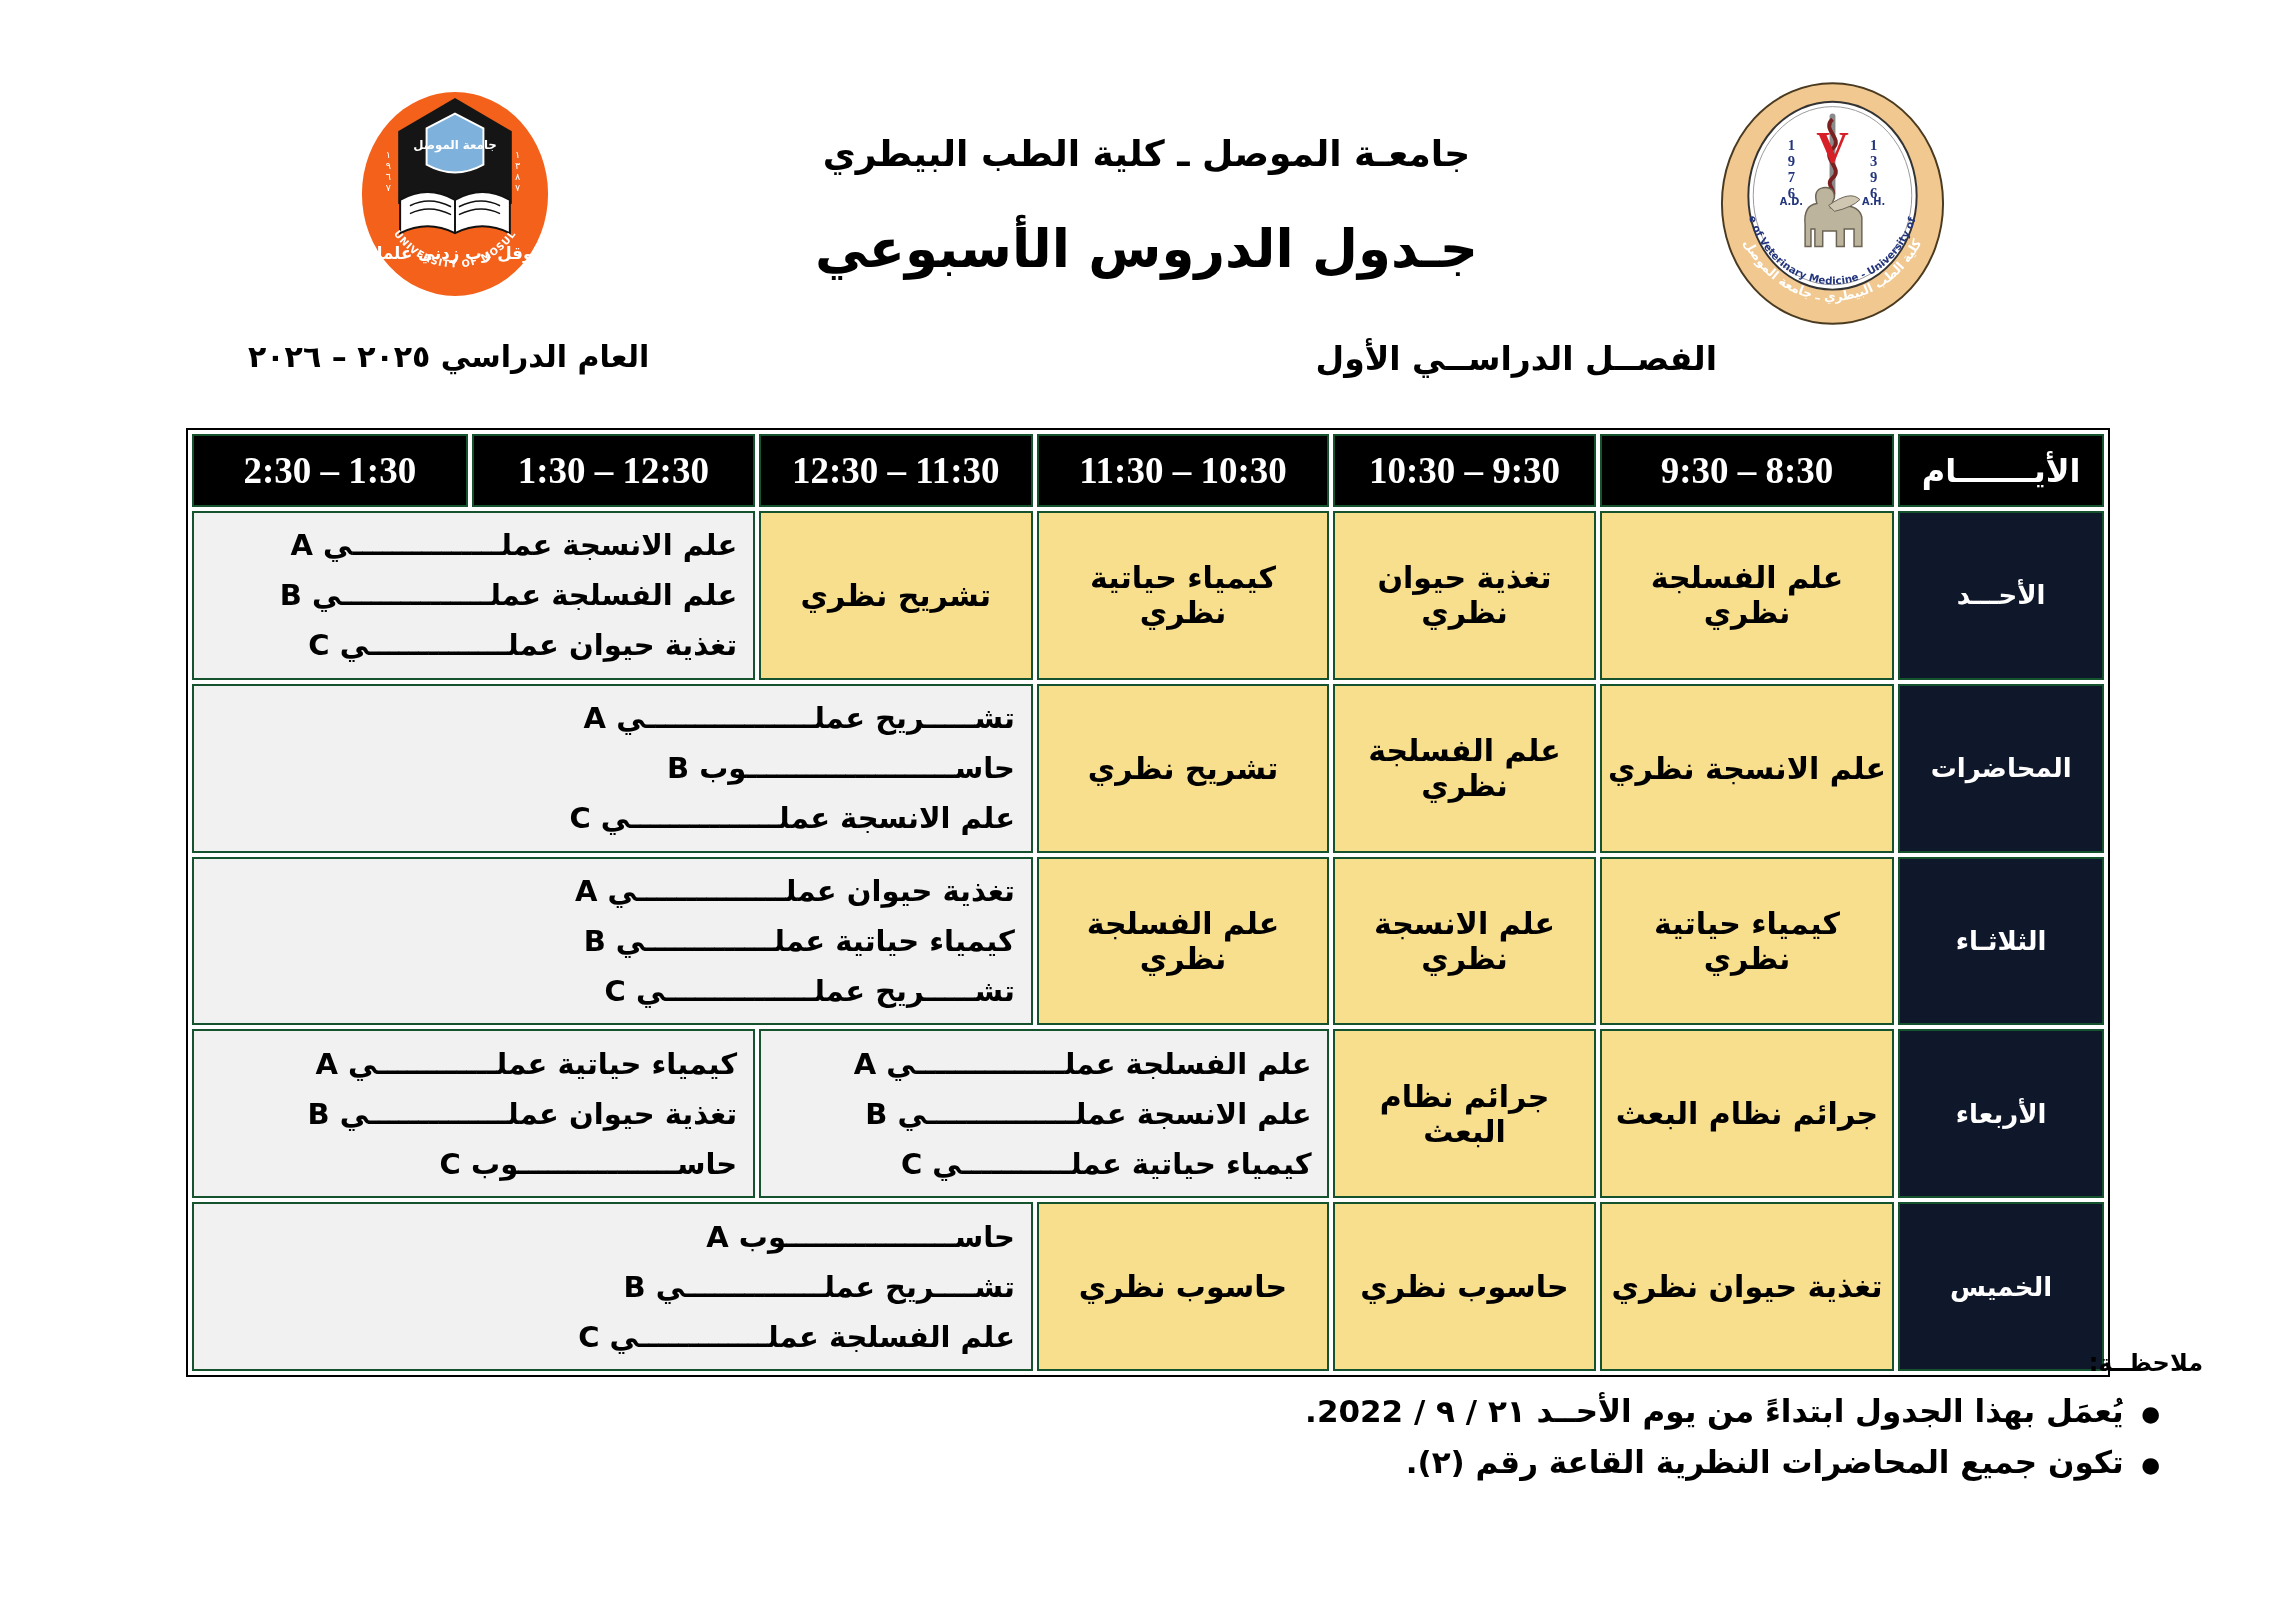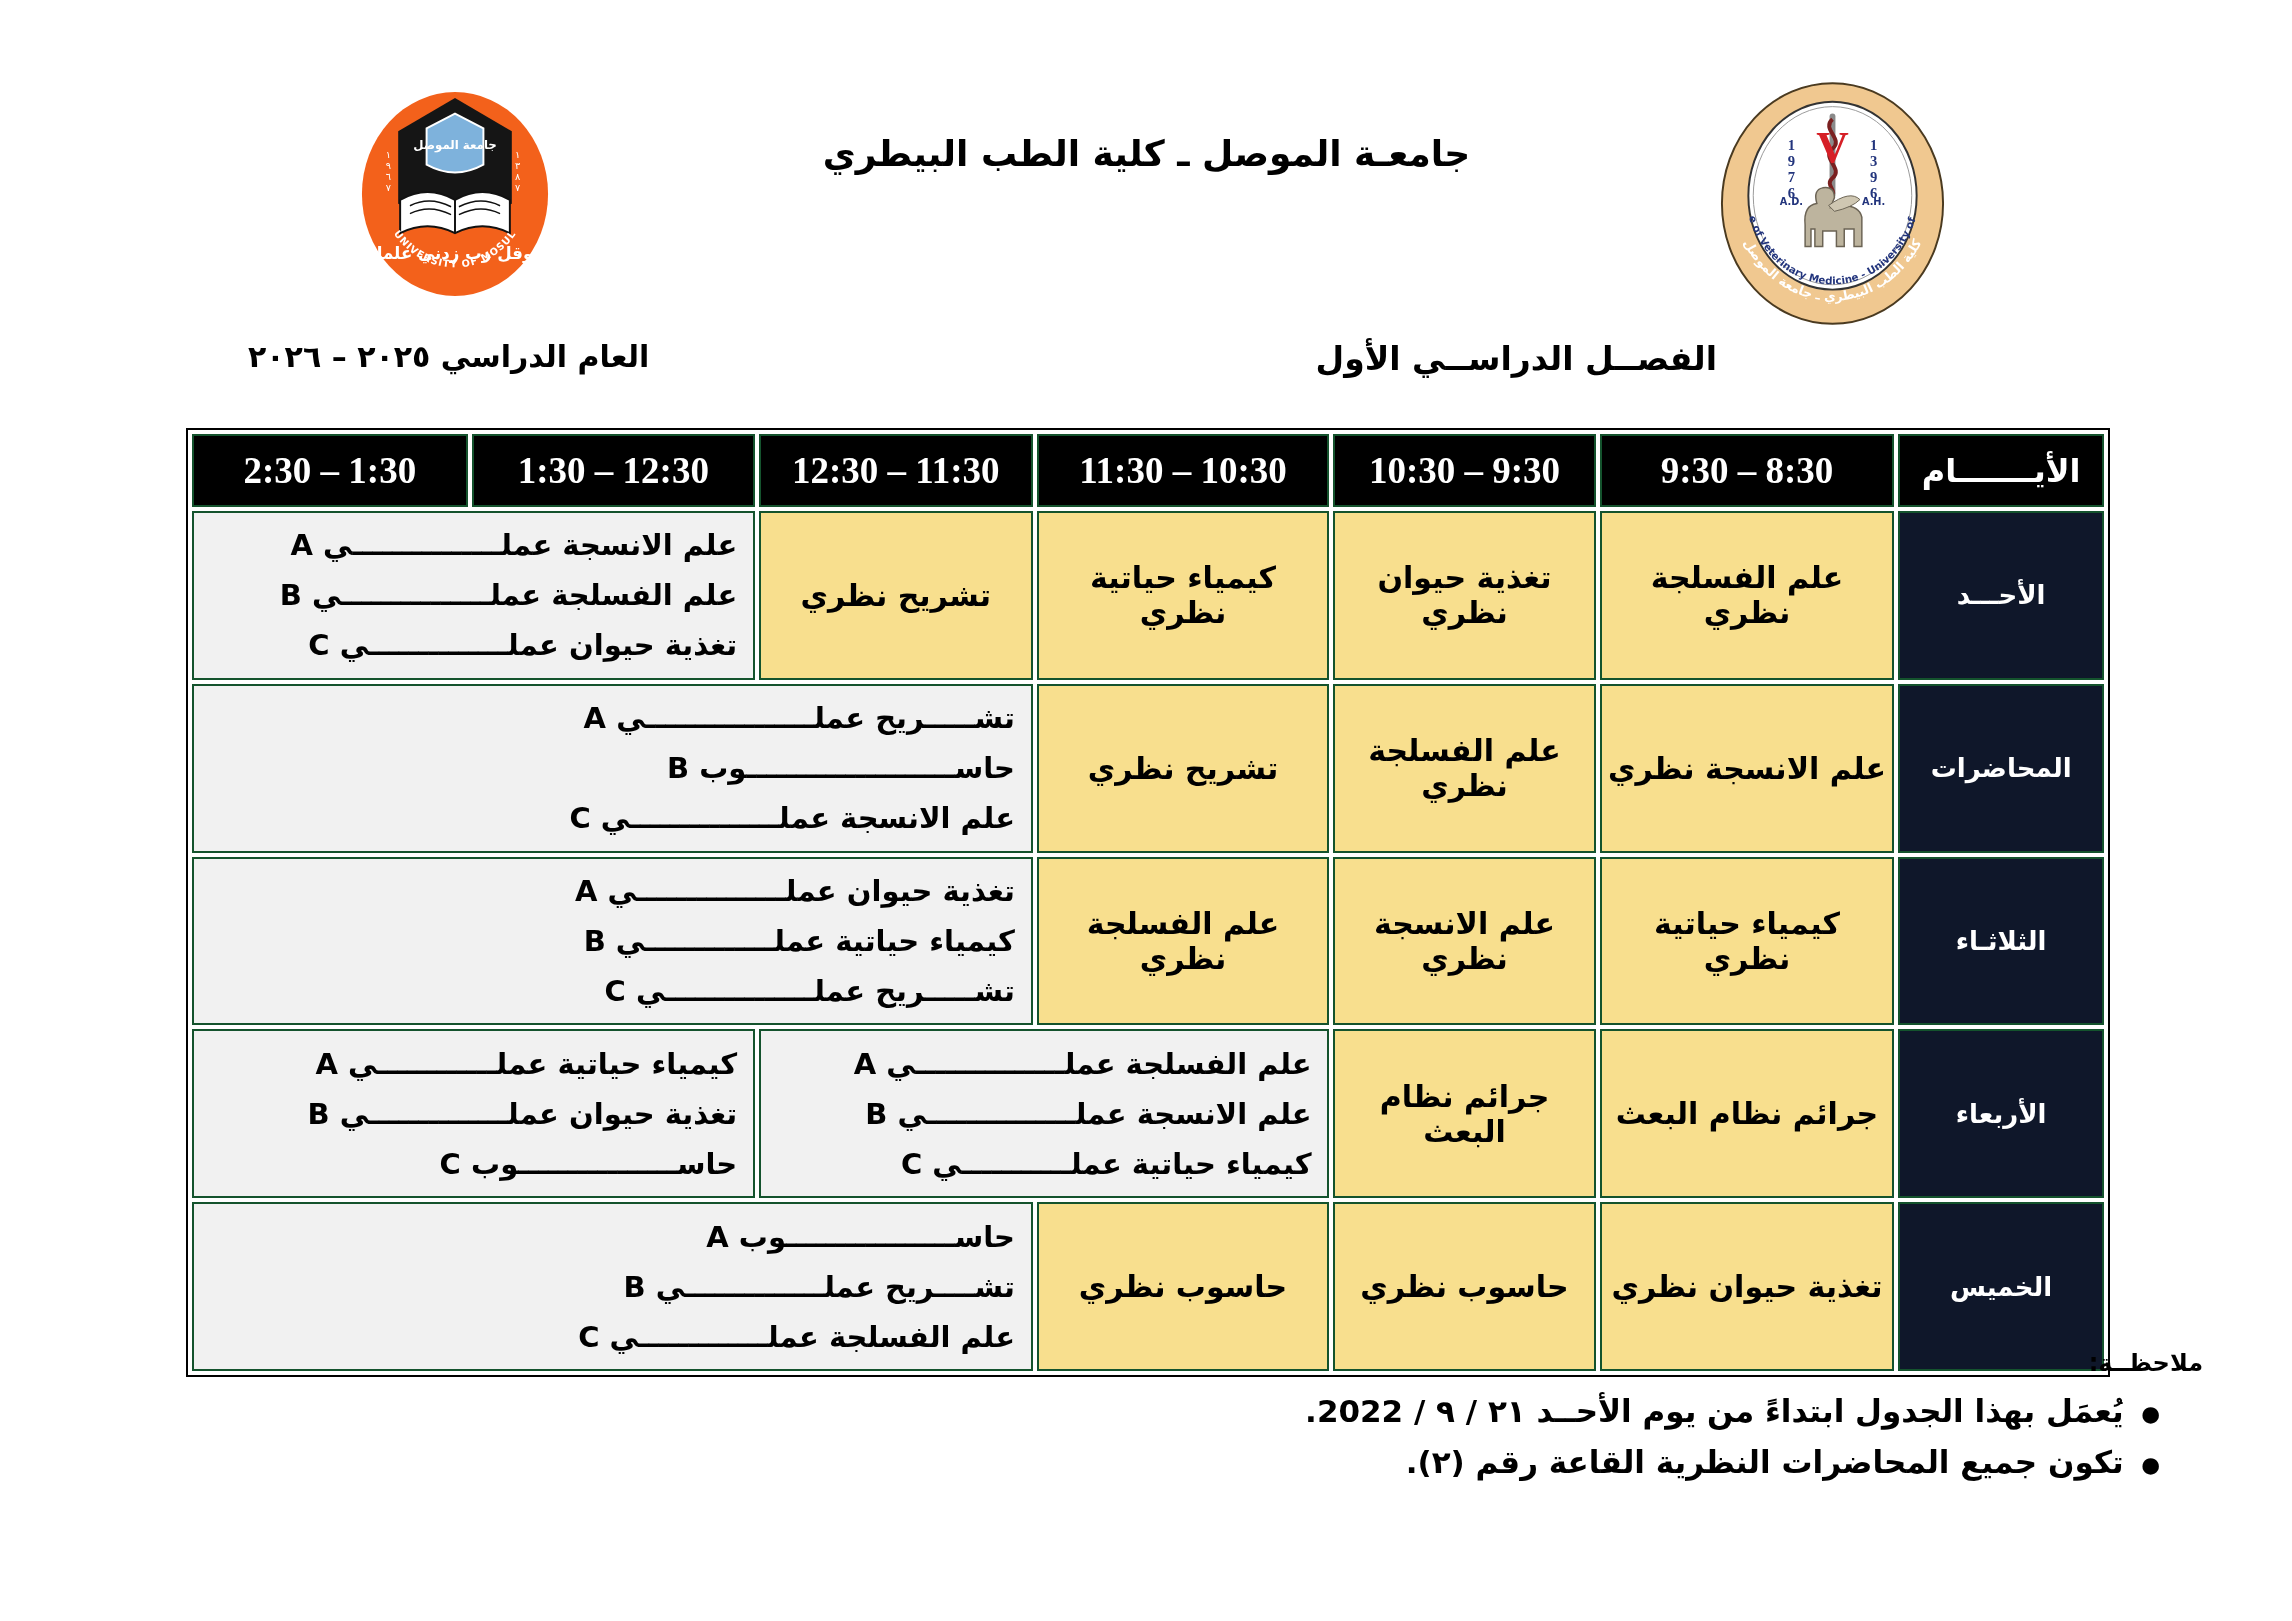--- a/index.html
+++ b/index.html
@@ -96,20 +96,21 @@
     </g>
     <text font-size="10.5" font-weight="bold" fill="#23357D">
       <textPath href="#vetEnglishArc" startOffset="50%" text-anchor="middle">College of Veterinary Medicine - University of Mosul</textPath>
     </text>
     <text font-size="13" font-weight="bold" fill="#fff">
       <textPath href="#vetArabicArc" startOffset="50%" text-anchor="middle">كلية الطب البيطري ـ جامعة الموصل</textPath>
     </text>
   </svg>
 
   <div class="hdr-line1">جامعـة الموصل ـ كلية الطب البيطري</div>
+  <div class="hdr-title">جـدول الدروس الأسبوعي</div>
   <div class="hdr-semester">الفصــل الدراســي الأول</div>
   <div class="hdr-acadyear">العام الدراسي ٢٠٢٥ – ٢٠٢٦</div>
 
   <table class="schedule">
       <colgroup>
         <col style="width: 10.9%;">
         <col style="width: 15.6%;">
         <col style="width: 13.9%;">
         <col style="width: 15.5%;">
         <col style="width: 14.5%;">

